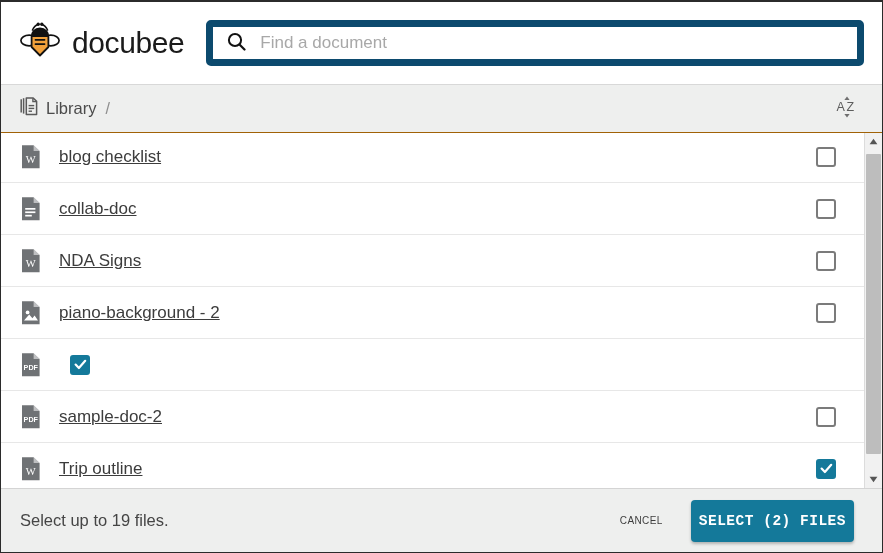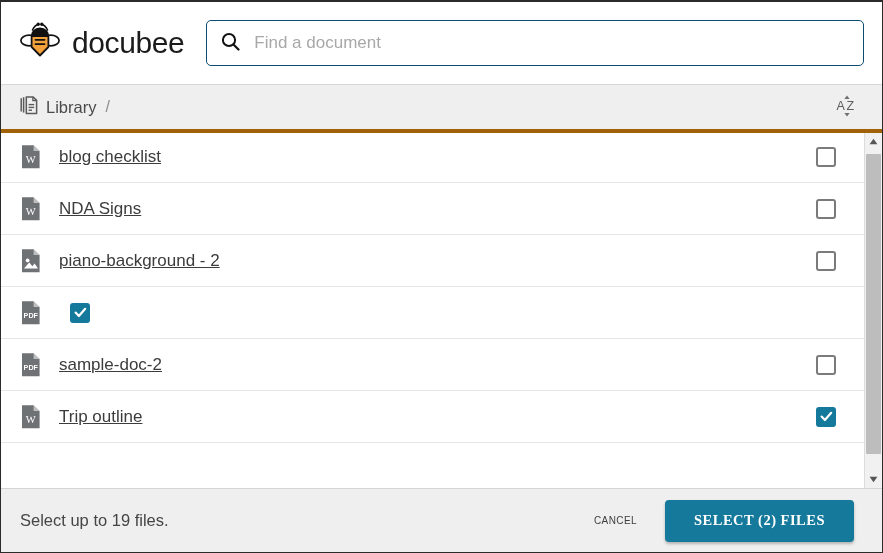--- a/index.html
+++ b/index.html
@@ -46,21 +46,21 @@
     font-size: 30px;
     color: #1b1b1b;
     letter-spacing: -0.4px;
     font-weight: 400;
   }
   .search-wrap {
     flex: 1;
     margin-left: 22px;
     margin-right: 0;
     height: 46px;
-    border: 1px solid #0c4a6e;
+    border: 7px solid #0c4a6e;
     border-radius: 5px;
     display: flex;
     align-items: center;
     padding: 0 14px;
     box-sizing: border-box;
     background: #fff;
     max-width: 679px;
   }
   .search-icon { flex: 0 0 auto; margin-right: 12px; display:block; }
   .search-input {
@@ -76,21 +76,21 @@
 
   
   .crumbbar {
     height: 48px;
     min-height: 48px;
     background: #eeefee;
     display: flex;
     align-items: center;
     padding: 0 18px 0 19px;
     box-sizing: border-box;
-    border-bottom: 4px solid #a16207;
+    border-bottom: 1px solid #a16207;
     position: relative;
     z-index: 3;
   }
   .crumb {
     display: flex;
     align-items: center;
     gap: 8px;
     font-size: 16.5px;
     color: #4b4b4b;
   }
@@ -235,25 +235,25 @@
     color: #3d3d3d;
     cursor: pointer;
     padding: 10px 14px;
     margin-right: 14px;
   }
   .select-btn {
     background: #14799a;
     color: #ffffff;
     border: none;
     border-radius: 4px;
-    font-family: Liberation Serif, serif;
+    font-family: Liberation Mono, monospace;
     font-size: 14.5px;
     font-weight: bold;
     letter-spacing: 0.5px;
-    padding: 0 29px;
+    padding: 0 8px;
     height: 42px;
     cursor: pointer;
     box-shadow: 0 2px 3px rgba(0,0,0,0.25);
   }
 </style>
 </head>
 <body>
 
 <div id="app">
 
@@ -329,20 +329,35 @@
           <span class="fname">blog checklist</span>
           <span class="cb-cell">
             <span class="cb"></span>
           </span>
         </div>
         <div class="row">
           <span class="ficon">
             <svg width="22" height="26" viewBox="0 0 22 26">
               <path d="M2 1.2 L13.6 1.2 L19.6 7.1 L19.6 24.2 L2 24.2 Z" fill="#6f7275"></path>
               <path d="M13.6 1.2 L19.6 7.1 L13.6 7.1 Z" fill="#ffffff" opacity="0.55"></path>
+              <rect x="5.2" y="12.0" width="10.2" height="1.7" fill="#ffffff"></rect>
+              <rect x="5.2" y="15.4" width="10.2" height="1.7" fill="#ffffff"></rect>
+              <rect x="5.2" y="18.8" width="6.6" height="1.7" fill="#ffffff"></rect>
+            </svg>
+          </span>
+          <span class="fname">collab-doc</span>
+          <span class="cb-cell">
+            <span class="cb"></span>
+          </span>
+        </div>
+        <div class="row">
+          <span class="ficon">
+            <svg width="22" height="26" viewBox="0 0 22 26">
+              <path d="M2 1.2 L13.6 1.2 L19.6 7.1 L19.6 24.2 L2 24.2 Z" fill="#6f7275"></path>
+              <path d="M13.6 1.2 L19.6 7.1 L13.6 7.1 Z" fill="#ffffff" opacity="0.55"></path>
               <text x="10.8" y="19.2" text-anchor="middle" font-family="Liberation Serif, serif" font-size="10.5" fill="#ffffff">W</text>
             </svg>
           </span>
           <span class="fname">NDA Signs</span>
           <span class="cb-cell">
             <span class="cb"></span>
           </span>
         </div>
         <div class="row">
           <span class="ficon">

